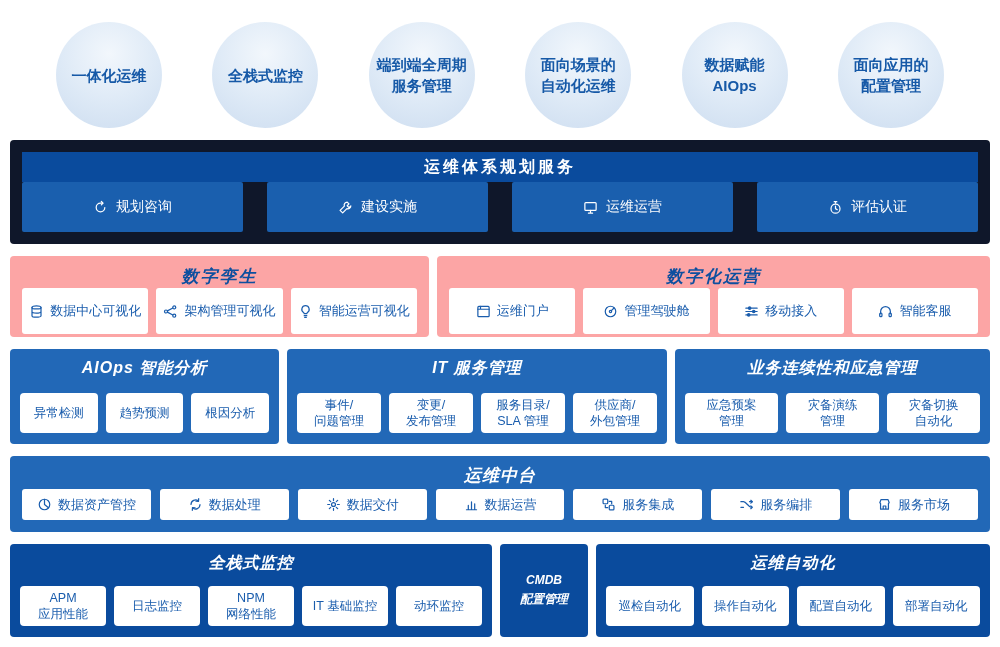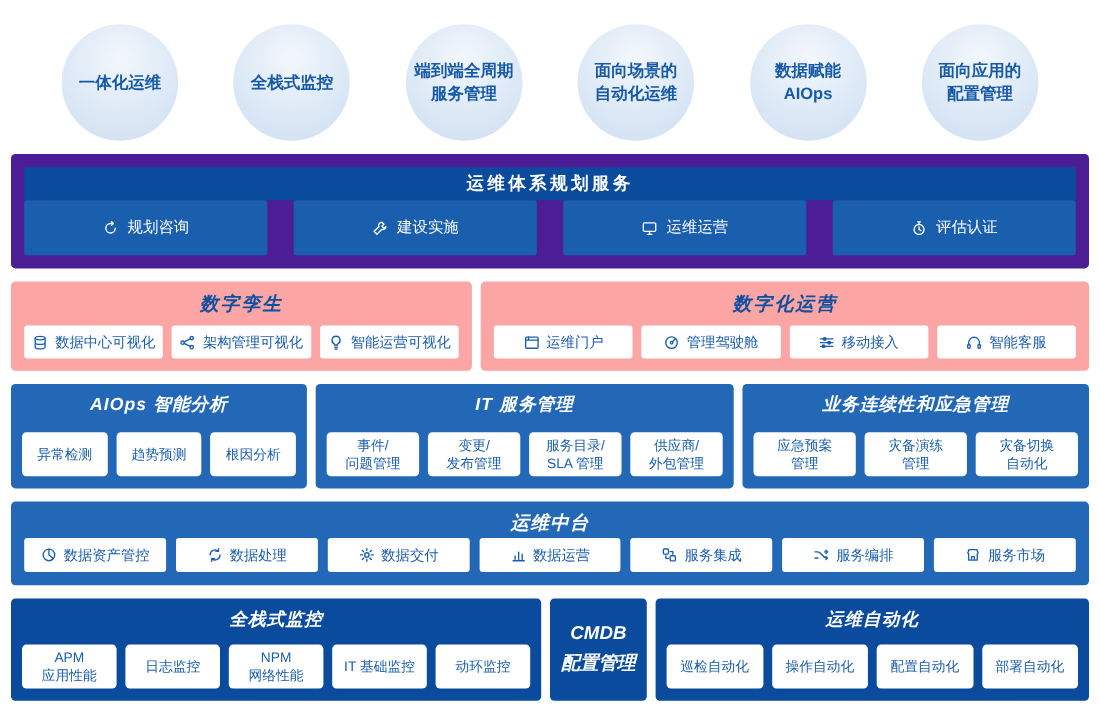--- a/index.html
+++ b/index.html
@@ -24,21 +24,21 @@
     background:radial-gradient(circle at 50% 30%, #f2f7fc 0%, #dde9f6 55%, #cdddf0 100%);
     display:flex; align-items:center; justify-content:center;
   }
   .bubble-label {
     color:#1659a7; font-weight:bold; font-size:15px; line-height:1.4;
     text-align:center; white-space:pre-line;
   }
 
   
   .plan {
-    height:104px; background:#4c1d95; border-radius:4px; padding:12px;
+    height:104px; background:#0f172a; border-radius:4px; padding:12px;
     display:flex; flex-direction:column; justify-content:space-between;
   }
   .plan-header {
     height:30px; background:#0a4b9d; color:#fff; font-weight:bold;
     font-size:16px; letter-spacing:3px;
     display:flex; align-items:center; justify-content:center;
   }
   .plan-buttons { display:flex; gap:24px; height:50px;font-family:Liberation Mono, monospace; }
   .plan-btn {
     flex:1; background:#1a5fae; color:#fff; font-size:14px; border-radius:2px;
@@ -57,21 +57,21 @@
     background:#fca5a5; border-radius:4px; padding:9px 12px 11px;
     display:flex; flex-direction:column; justify-content:space-between;
   }
   .gray-panel.twin { width:419px; }
   .gray-panel.ops { flex:1; }
   .gray-title {
     text-align:center; color:#0d4f9f; font-weight:bold; font-style:italic;
     font-size:17px; letter-spacing:2px;
   }
   .chip-row { display:flex; gap:8px; }
-  .row2 .chip { height:30px; font-size:13px; }
+  .row2 .chip { height:46px; font-size:13px; }
 
   .row3 { height:95px; }
   .blue-panel {
     background:#2268b7; border-radius:4px; padding:9px 10px 11px;
     display:flex; flex-direction:column; justify-content:space-between;
   }
   .blue-title {
     text-align:center; color:#fff; font-weight:bold; font-style:italic;
     font-size:16px; letter-spacing:1px;
   }
@@ -90,21 +90,21 @@
 
   .row5 { height:93px; }
   .navy-panel {
     background:#0a4b9d; border-radius:4px; padding:9px 10px 11px;
     display:flex; flex-direction:column; justify-content:space-between;
   }
   .monitoring { width:482px; }
   .cmdb-panel { width:88px; justify-content:center; align-items:center; }
   .automation { flex:1; }
   .cmdb-title {
-    color:#fff; font-weight:bold; font-style:italic; font-size:17px;
+    color:#fff; font-weight:bold; font-style:italic; font-size:12px;
     text-align:center; white-space:pre-line; line-height:1.55;
   }
 
   .icon { display:inline-flex; flex:none; }
   .icon svg { width:15px; height:15px; display:block; }
 </style>
 </head>
 <body>
 
 <div class="page">

